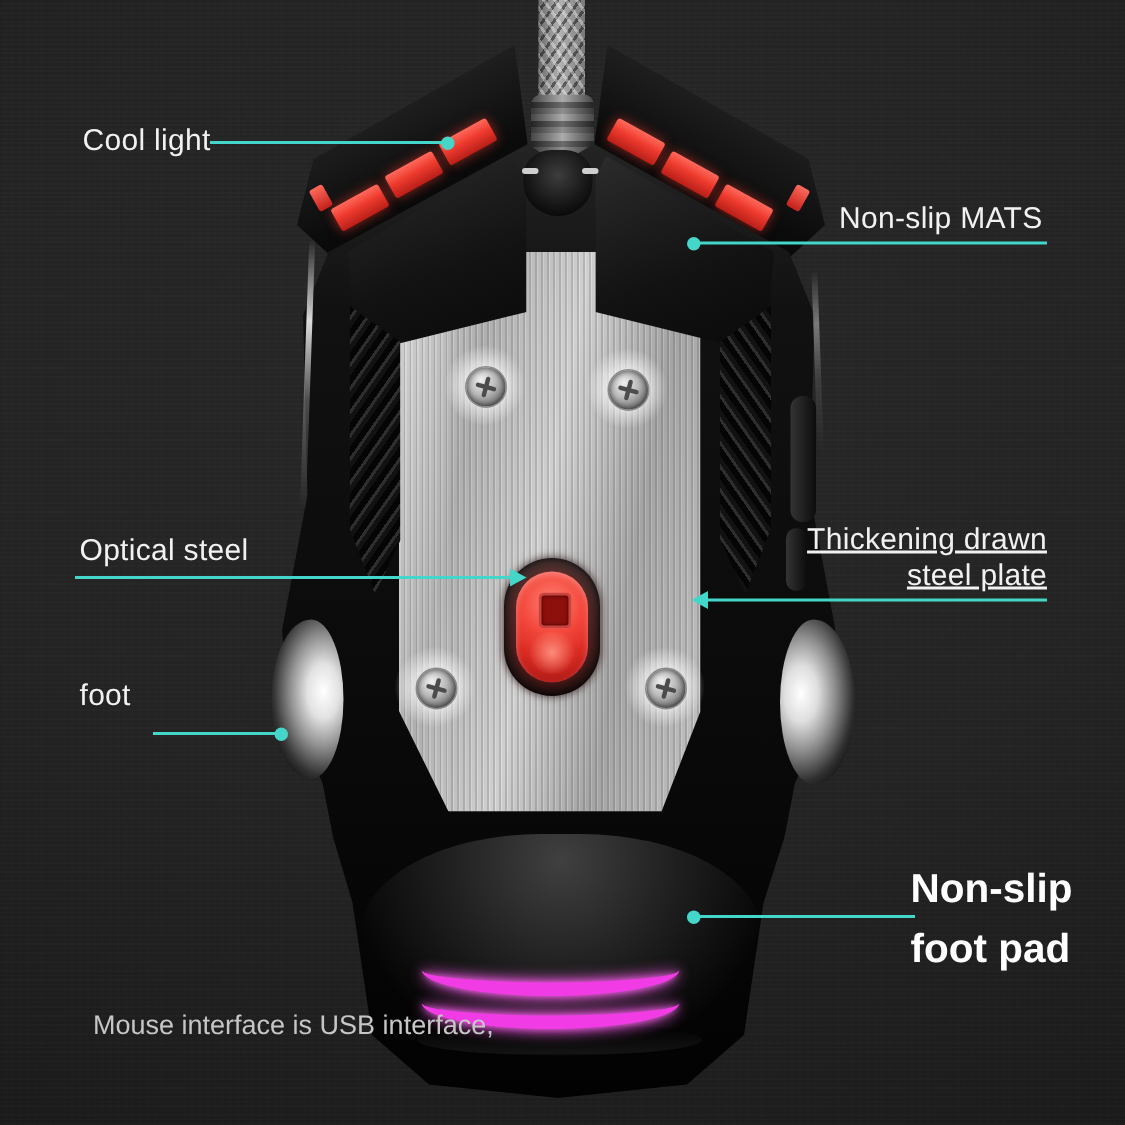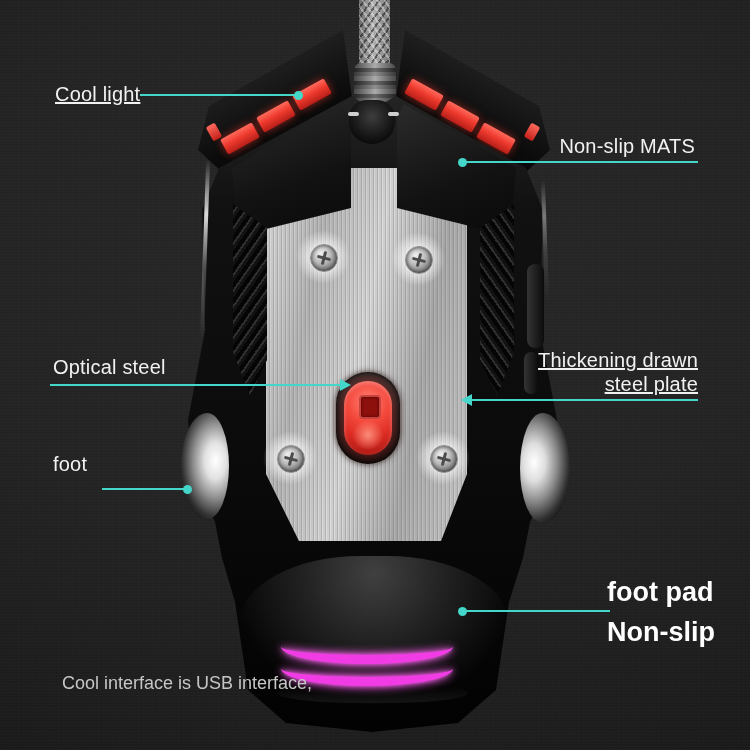--- a/index.html
+++ b/index.html
@@ -192,21 +192,21 @@
     <div class="abs sidebtn" style="left:524px;top:352px;width:14px;height:42px;"></div>
     <div class="abs streak" style="left:203px;top:160px;height:180px;transform:rotate(2deg);"></div>
     <div class="abs streak" style="left:543px;top:180px;height:120px;opacity:.45;transform:rotate(-2deg);"></div>
 
     <div class="abs lower-sheen"></div>
     <div class="abs groove"></div>
     <div class="abs pstripe" style="left:281px;top:629px;"></div>
     <div class="abs pstripe" style="left:281px;top:651px;"></div>
   </div>
 
-  <div class="abs label" style="left:55px;top:82px;text-decoration:underline;">Cool light</div>
+  <div class="abs label" style="left:55px;top:82px;">Cool light</div>
   <div class="abs c-line" style="left:140px;top:94px;width:159px;"></div>
   <div class="abs c-dot" style="left:294px;top:91px;"></div>
 
   <div class="abs label right" style="left:450px;top:134px;width:245px;">Non-slip MATS</div>
   <div class="abs c-line" style="left:463px;top:161px;width:235px;"></div>
   <div class="abs c-dot" style="left:458px;top:158px;"></div>
 
   <div class="abs label" style="left:53px;top:355px;">Optical steel</div>
   <div class="abs c-line" style="left:50px;top:384px;width:291px;"></div>
   <div class="abs c-arrow-r" style="left:340px;top:379px;"></div>
@@ -220,20 +220,20 @@
 
   <div class="abs label" style="left:53px;top:452px;">
     <div>foot</div>
   </div>
   <div class="abs c-line" style="left:102px;top:488px;width:86px;"></div>
   <div class="abs c-dot" style="left:183px;top:485px;"></div>
 
   <div class="abs c-dot" style="left:458px;top:607px;"></div>
   <div class="abs c-line" style="left:462px;top:610px;width:148px;"></div>
   <div class="abs biglabel" style="left:607px;top:572px;">
+    <div>Non-slip</div>
     <div>foot pad</div>
-    <div>Non-slip</div>
   </div>
 
   <div class="abs tipblock" style="left:62px;top:672px;">
-    <div>Cool interface is USB interface,</div>
+    <div>Mouse interface is USB interface,</div>
   </div>
 </div>
 
 </body></html>

